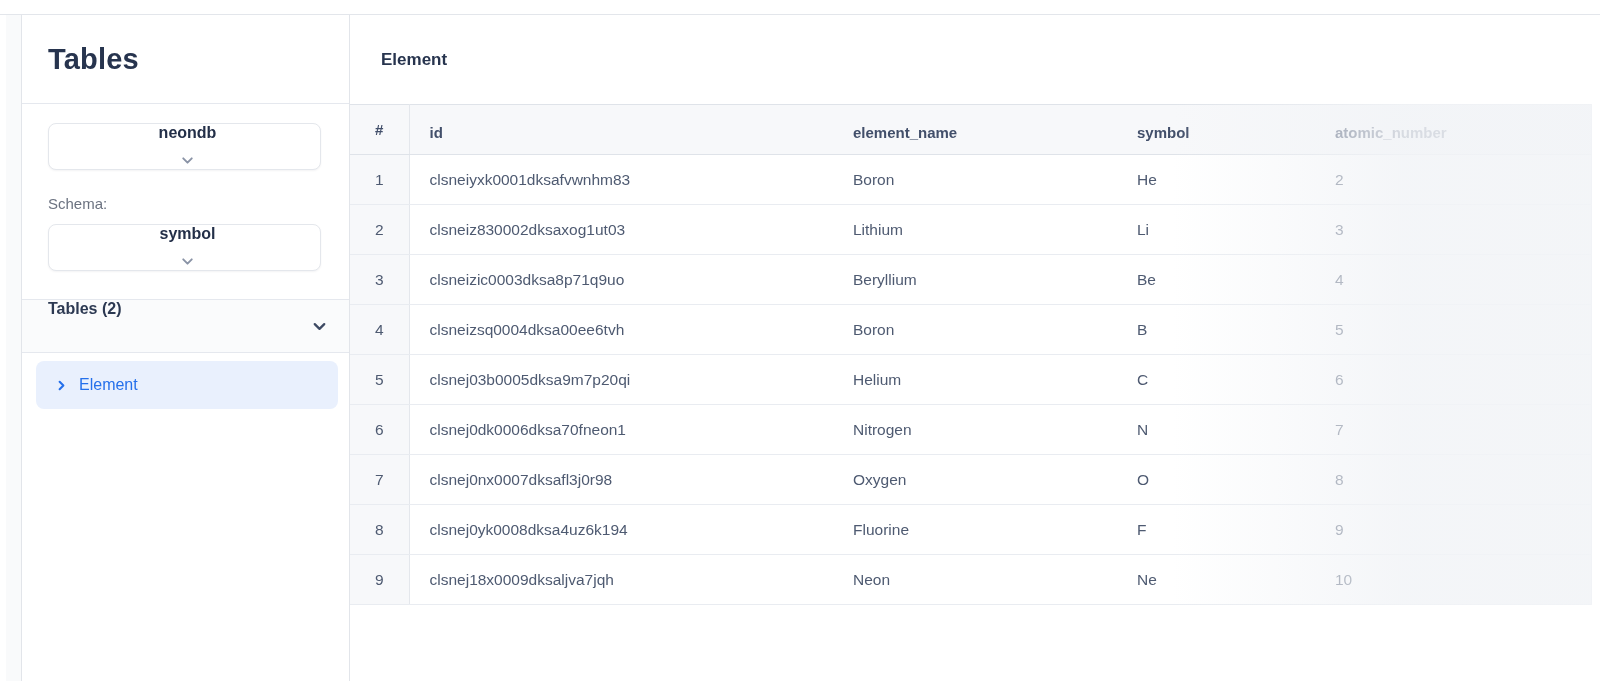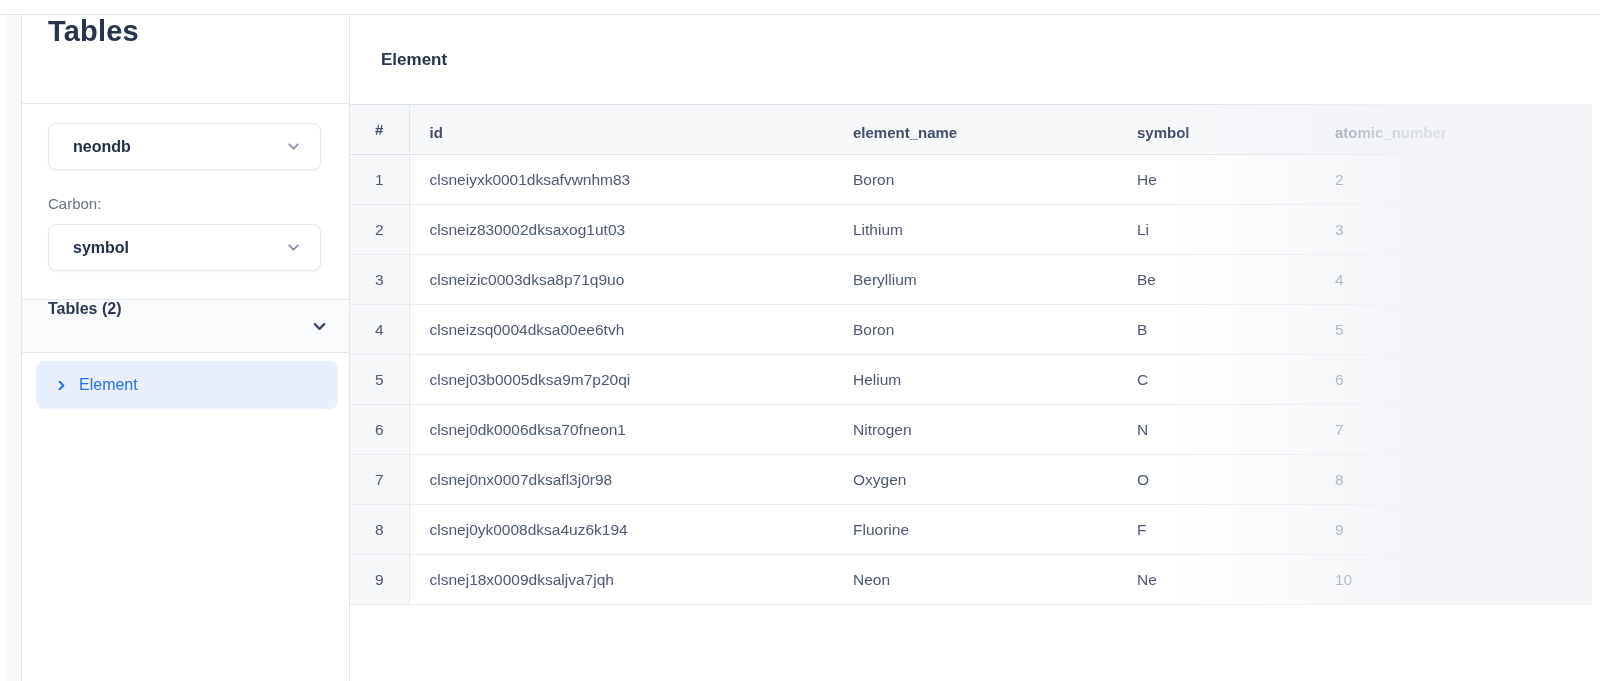--- a/index.html
+++ b/index.html
@@ -24,20 +24,21 @@
   
   .sidebar {
     width: 328px;
     background: #ffffff;
     border-right: 1px solid #e2e5ea;
     flex: none;
   }
   .sidebar-header {
     height: 89px;
     display: flex;
+    align-items: center;
     padding-left: 26px;
     border-bottom: 1px solid #e5e8ee;
   }
   .sidebar-title {
     font-size: 29px;
     font-weight: 700;
     letter-spacing: 0.2px;
     color: #27344e;
   }
   .sidebar-body { padding: 19px 26px 28px 26px; }
@@ -51,20 +52,21 @@
     height: 47px;
     background: #ffffff;
     border: 1px solid #e4e7ec;
     border-radius: 8px;
     box-shadow: 0 1px 2px rgba(16,24,40,0.05);
     display: flex;
     align-items: center;
     justify-content: space-between;
     padding: 0 18px 0 24px;
     cursor: pointer;
+    flex-direction: column;
   }
   .select-value {
     font-size: 16px;
     font-weight: 600;
     color: #232f48;
   }
   .select + .field-label { margin-top: 25px; }
 
   .tables-section {
     height: 54px;
@@ -179,21 +181,21 @@
     <div class="sidebar-body">
       <div class="select">
         <span class="select-value">neondb</span>
         <span class="icon">
           <svg width="17" height="17" viewBox="0 0 16 16">
               <path d="M4 6l4 4 4-4" stroke="#8a93a6" stroke-width="1.8" fill="none" stroke-linecap="round" stroke-linejoin="round"></path>
             </svg>
         </span>
       </div>
 
-      <div class="field-label">Carbon:</div>
+      <div class="field-label">Schema:</div>
       <div class="select">
         <span class="select-value">symbol</span>
         <span class="icon">
           <svg width="17" height="17" viewBox="0 0 16 16">
               <path d="M4 6l4 4 4-4" stroke="#8a93a6" stroke-width="1.8" fill="none" stroke-linecap="round" stroke-linejoin="round"></path>
             </svg>
         </span>
       </div>
     </div>
 

